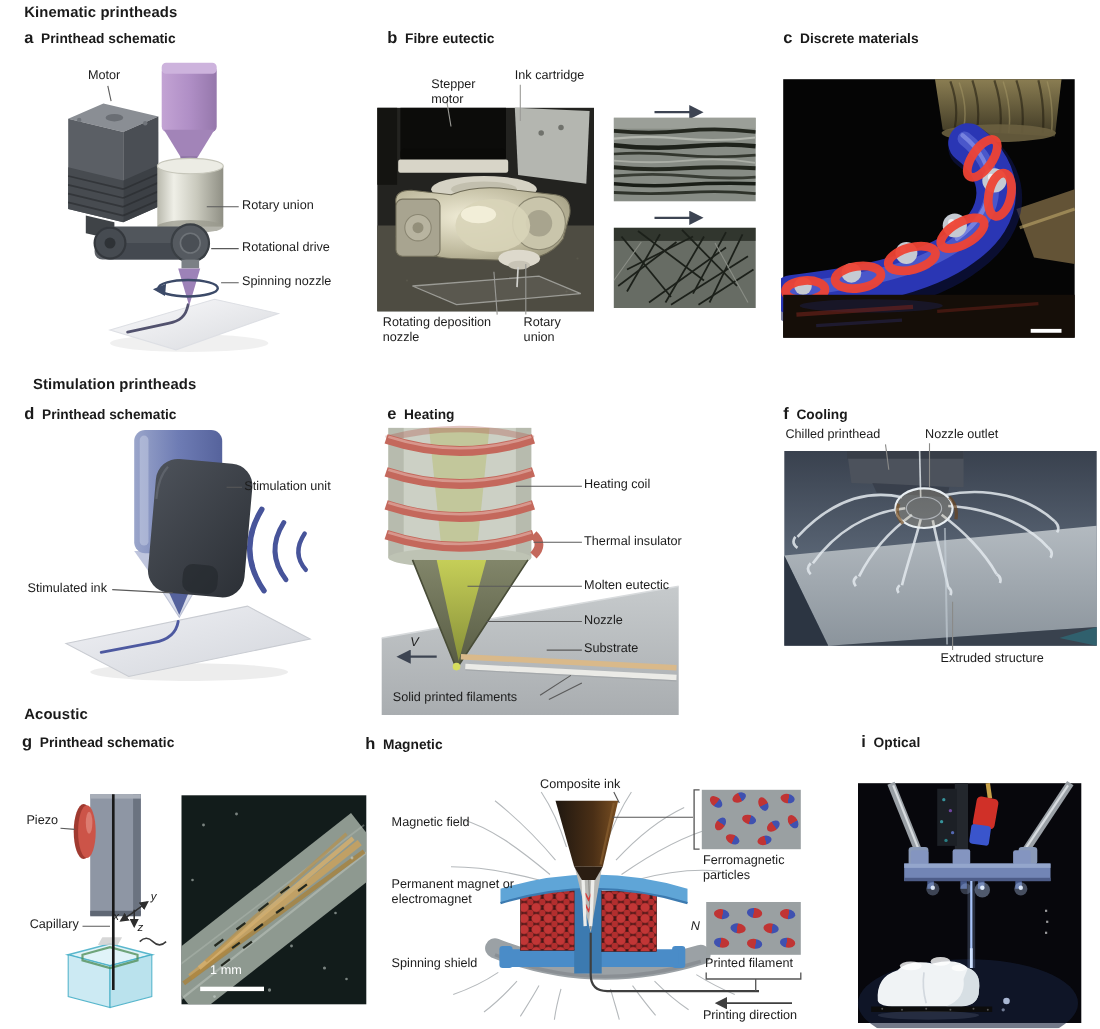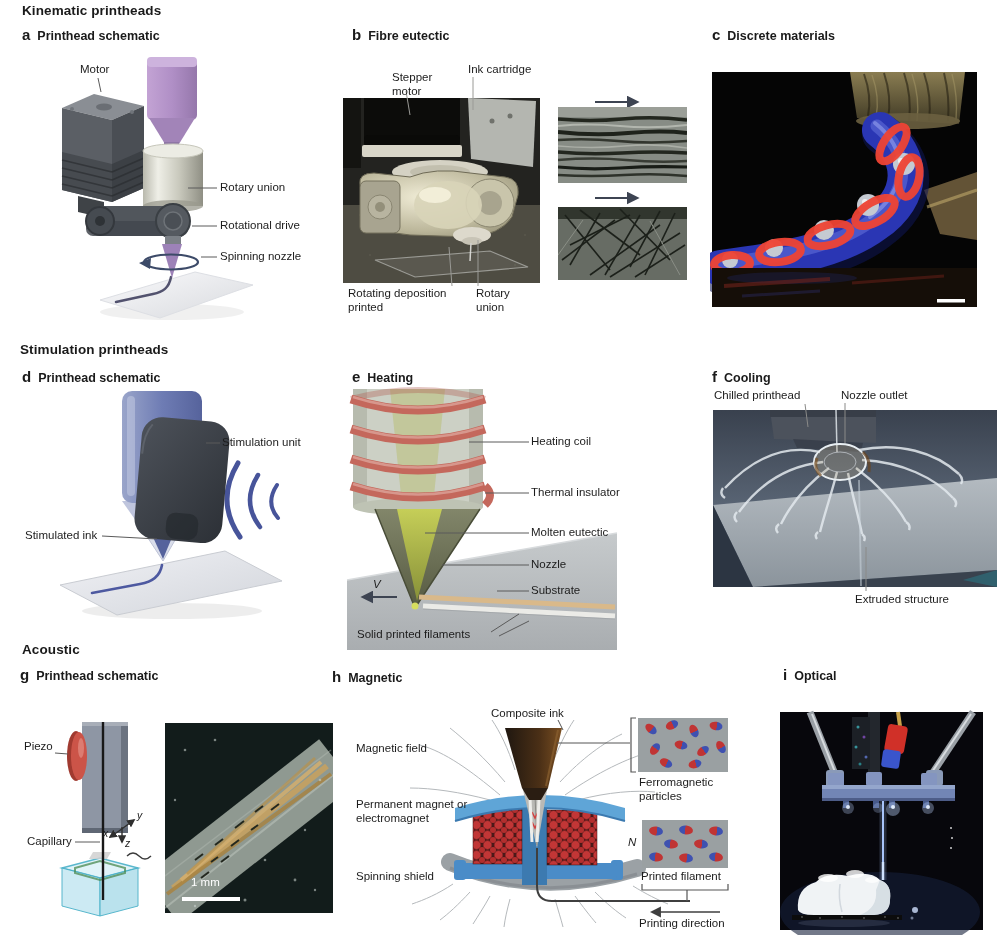--- a/index.html
+++ b/index.html
@@ -16,21 +16,21 @@
   .it{font-style:italic;}
   .wh{color:#ffffff;}
   .ax{font-size:10.5px;font-style:italic;}
 </style>
 </head>
 <body>
 
 <div class="canvas">
 
   <div class="sec" style="left:22px;top:3px">Kinematic printheads</div>
-  <div class="sec" style="left:20px;top:342px">Stimulation printheads</div>
+  <div class="sec" style="left:30px;top:342px">Stimulation printheads</div>
   <div class="sec" style="left:22px;top:642px">Acoustic</div>
 
   <div class="pt" style="left:22px;top:26px"><span class="ltr">a</span><span class="ttl">Printhead schematic</span></div>
   <div class="pt" style="left:352px;top:26px"><span class="ltr">b</span><span class="ttl">Fibre eutectic</span></div>
   <div class="pt" style="left:712px;top:26px"><span class="ltr">c</span><span class="ttl">Discrete materials</span></div>
   <div class="pt" style="left:22px;top:368px"><span class="ltr">d</span><span class="ttl">Printhead schematic</span></div>
   <div class="pt" style="left:352px;top:368px"><span class="ltr">e</span><span class="ttl">Heating</span></div>
   <div class="pt" style="left:712px;top:368px"><span class="ltr">f</span><span class="ttl">Cooling</span></div>
   <div class="pt" style="left:20px;top:666px"><span class="ltr">g</span><span class="ttl">Printhead schematic</span></div>
   <div class="pt" style="left:332px;top:668px"><span class="ltr">h</span><span class="ttl">Magnetic</span></div>
@@ -205,21 +205,21 @@
           <path d="M270,222 L340,178"></path>
             <path d="M222,205 L275,165"></path>
             <path d="M295,222 L345,190"></path>
           <path d="M243,165 L218,200" stroke="#8a8e86" stroke-width="1"></path>
             <path d="M310,166 L340,220" stroke="#8a8e86" stroke-width="1"></path>
         </g>
       </g>
     </svg>
     <div class="lbl" style="left:52px;top:16px;width:54px">Stepper motor</div>
     <div class="lbl nw" style="left:128px;top:8px">Ink cartridge</div>
-    <div class="lbl" style="left:8px;top:232px;width:130px">Rotating deposition printed</div>
+    <div class="lbl" style="left:8px;top:232px;width:130px">Rotating deposition nozzle</div>
     <div class="lbl" style="left:136px;top:232px;width:50px">Rotary union</div>
   </div>
 
   <div class="panel" style="left:710px;top:50px;width:280px;height:262px">
     <svg width="280" height="262" viewBox="0 0 280 262">
       <defs>
         <linearGradient id="cNoz" x1="0" y1="0" x2="0" y2="1">
             <stop offset="0" stop-color="#8a7d52"></stop>
             <stop offset="1" stop-color="#3e3824"></stop>
           </linearGradient>

